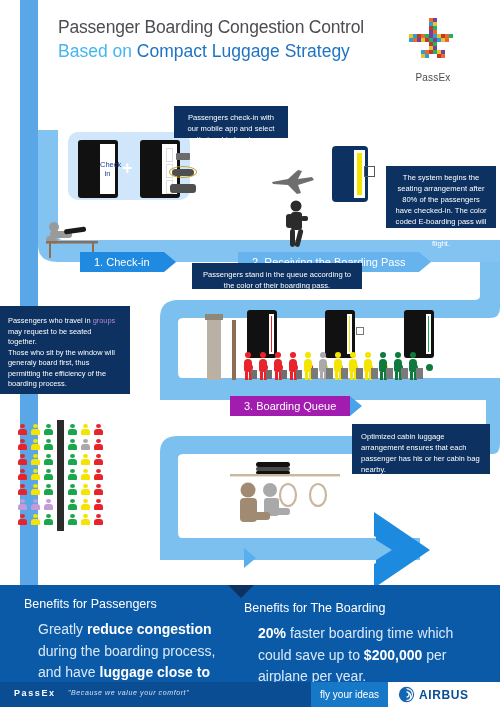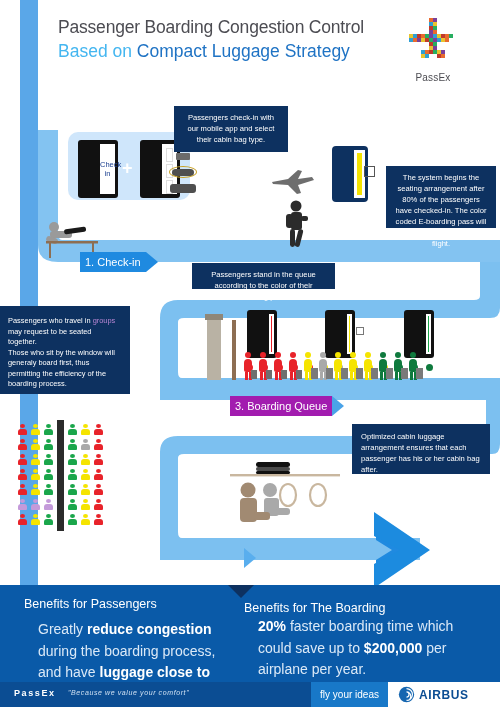--- a/index.html
+++ b/index.html
@@ -37,21 +37,21 @@
     font-size: 7.6px;
     line-height: 1.45;
     padding: 6px 8px;
   }
   .infobox.center { text-align: center; }
   .infobox .hl { color: #b987d4; }
 
   
   .chev { position: absolute; height: 20px; display:flex; align-items:center; }
   .chev .body { height: 20px; display:flex; align-items:center; justify-content:center;
-                color:#fff; font-size:11px; padding: 0 5px; white-space: nowrap;}
+                color:#fff; font-size:11px; padding: 0 14px; white-space: nowrap;}
   .chev .tip { width: 0; height: 0; border-top: 10px solid transparent;
                border-bottom: 10px solid transparent; }
 
   
   .phone { position: absolute; background:#111; border-radius: 3px; }
   .phone .screen { position:absolute; background:#fff; left:3px; right:3px; top:4px; bottom:4px;margin-left:19px; }
 
   .checkin-card { position:absolute; background:#cfe6fb; border-radius:10px; }
 
   
@@ -193,21 +193,21 @@
   <svg style="position:absolute;left:40px;top:218px;width:62px;height:42px;">
     <ellipse cx="14" cy="9" rx="5" ry="5" fill="#9a9a9a"></ellipse>
     <rect x="10" y="13" width="22" height="7" rx="3" fill="#9a9a9a"></rect>
     <rect x="6" y="19" width="12" height="6" rx="3" fill="#9a9a9a" transform="rotate(20 12 22)"></rect>
     <rect x="24" y="10" width="22" height="5" rx="2" fill="#1a1a1a" transform="rotate(-8 35 12)"></rect>
     <rect x="6" y="23" width="52" height="2.5" fill="#8d6e52"></rect>
     <rect x="9" y="25" width="2" height="15" fill="#8d6e52"></rect>
     <rect x="52" y="25" width="2" height="15" fill="#8d6e52"></rect>
   </svg>
 
-  <div class="infobox center" style="left:174px;top:106px;width:114px;height:46px;">
+  <div class="infobox center" style="left:174px;top:106px;width:114px;height:32px;">
     <span>Passengers check-in with our mobile app and select their cabin bag type.</span>
   </div>
 
   <div class="phone" style="left:332px;top:146px;width:36px;height:56px;background:#0d3160;border-radius:4px;">
     <div class="screen" style="background:#fff;left:3px;right:3px;top:4px;bottom:4px;">
       <div style="position:absolute;left:3px;right:3px;top:3px;bottom:3px;background:#f5e400;"></div>
       <div style="position:absolute;left:7px;right:7px;top:7px;height:4px;background:#fff;"></div>
       <div style="position:absolute;left:10px;top:16px;width:11px;height:11px;border:1.4px solid #555;"></div>
       <div style="position:absolute;left:7px;right:7px;top:33px;height:3px;background:#fff;"></div>
       <div style="position:absolute;left:7px;right:7px;top:39px;height:3px;background:#fff;"></div>
@@ -228,22 +228,26 @@
   </svg>
 
   <div class="infobox center" style="left:386px;top:166px;width:110px;height:62px;">
     <span>The system begins the seating arrangement after 80% of the passengers have checked-in. The color coded E-boarding pass will be sent 1 hour prior to the flight.</span>
   </div>
 
   <div class="chev" style="left:80px;top:252px;">
     <div class="body" style="background:#1f8ae0;">1. Check-in</div>
     <div class="tip" style="border-left:12px solid #1f8ae0;"></div>
   </div>
-
-  <div class="infobox center" style="left:192px;top:263px;width:143px;height:26px;">
+  <div class="chev" style="left:238px;top:252px;">
+    <div class="body" style="background:#66b3ee;">2. Receiving the Boarding Pass</div>
+    <div class="tip" style="border-left:12px solid #66b3ee;"></div>
+  </div>
+
+  <div class="infobox center" style="left:192px;top:263px;width:170px;height:26px;">
     <span>Passengers stand in the queue according to the color of their boarding pass.</span>
   </div>
 
   <div class="infobox" style="left:0px;top:306px;width:130px;height:88px;font-size:7.4px;line-height:1.42;padding:7px 8px;">
     <div style="margin-top:3px;"><span>Passengers who travel in </span><span class="hl">groups</span><span> may request to be seated together.</span></div>
     <div>Those who sit by the window will generaly board first, thus permitting the efficiency of the boarding process.</div>
   </div>
 
   <div class="phone" style="left:247px;top:310px;width:30px;height:48px;">
     <div class="screen">
@@ -551,21 +555,21 @@
         <div class="body" style="background:#f5e400"></div>
       </div>
       <div class="seat" style="left: 76px; top: 90px;">
         <div class="head" style="background:#e8232a"></div>
         <div class="body" style="background:#e8232a"></div>
       </div>
       <div class="aisle" style="left: 39px; top: -4px; width: 7px; height: 111px;"></div>
     </div>
 
   <div class="infobox" style="left:352px;top:424px;width:138px;height:50px;font-size:7.6px;padding:7px 9px;">
-    <span>Optimized cabin luggage arrangement ensures that each passenger has his or her cabin bag after.</span>
+    <span>Optimized cabin luggage arrangement ensures that each passenger has his or her cabin bag nearby.</span>
   </div>
 
   <svg style="position:absolute;left:226px;top:448px;width:120px;height:88px;">
     <rect x="4" y="26" width="110" height="2.4" fill="#c9b79f"></rect>
     <rect x="30" y="14" width="34" height="5" rx="2.5" fill="#111"></rect>
     <rect x="30" y="19" width="34" height="4" rx="2" fill="#4a4a4a"></rect>
     <rect x="30" y="23" width="34" height="3" rx="1.5" fill="#111"></rect>
     <ellipse cx="62" cy="47" rx="8" ry="11" fill="none" stroke="#c9b79f" stroke-width="2.2"></ellipse>
     <ellipse cx="92" cy="47" rx="8" ry="11" fill="none" stroke="#c9b79f" stroke-width="2.2"></ellipse>
     <circle cx="44" cy="42" r="7" fill="#a9a9a9"></circle>
@@ -588,21 +592,21 @@
   <div class="band">
     <div class="notch"></div>
 
     <div style="position:absolute;left:24px;top:12px;width:200px;">
       <div class="b-title">Benefits for Passengers</div>
       <div class="b-text" style="margin-top:8px;padding-left:14px;"><span>Greatly </span><b>reduce congestion</b><span> during the boarding process, and have </span><b>luggage close to seat</b><span>.</span></div>
     </div>
 
     <div style="position:absolute;left:244px;top:16px;width:220px;">
       <div class="b-title">Benefits for The Boarding</div>
-      <div class="b-text" style="margin-top:1px;padding-left:14px;"><b>20%</b><span> faster boarding time which could save up to </span><b>$200,000</b><span> per airplane per year.</span></div>
+      <div class="b-text" style="margin-top:8px;padding-left:14px;"><b>20%</b><span> faster boarding time which could save up to </span><b>$200,000</b><span> per airplane per year.</span></div>
     </div>
   </div>
 
   <div class="footer">
     <div class="f-name">PassEx</div>
     <div class="f-tag">"Because we value your comfort"</div>
     <div class="fly">
         <span>fly your ideas</span>
       </div>
     <div class="airbus">

